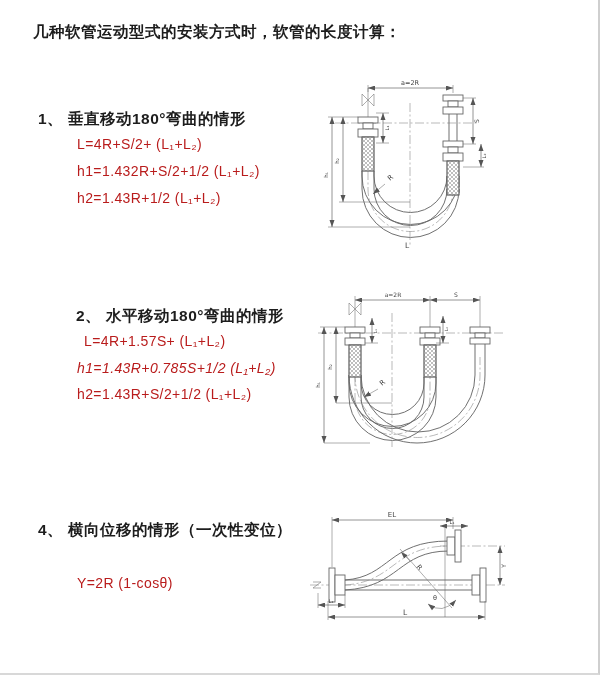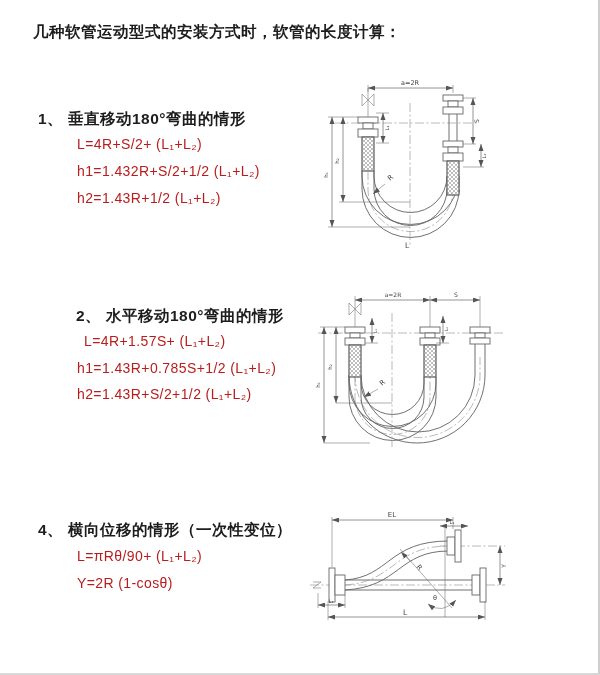--- a/index.html
+++ b/index.html
@@ -128,21 +128,21 @@
     <g>
       <line class="thin" x1="75" y1="109" x2="63" y2="119" marker-end="url(#mE)"></line>
       <text x="80" y="106" font-size="7" transform="rotate(-40 80 106)">R</text>
     </g>
 
     <text x="97" y="173" font-size="7.5" text-anchor="middle">L</text>
   </svg>
 
   <div class="t heading" style="left:38px;top:306px;margin-left:38px;">2、 水平移动180°弯曲的情形</div>
   <div class="t formula" style="left:77px;top:333px;margin-left:7px;">L=4R+1.57S+ (L₁+L₂)</div>
-  <div class="t formula" style="left:77px;top:360px;">h1=1.43R+0.785S+1/2 (L₁+L₂)</div>
+  <div class="t formula" style="left:77px;top:360px;font-style:italic;">h1=1.43R+0.785S+1/2 (L₁+L₂)</div>
   <div class="t formula" style="left:77px;top:386px;">h2=1.43R+S/2+1/2 (L₁+L₂)</div>
 
   <svg style="left:310px;top:285px;" width="290" height="165" viewBox="0 0 290 165">
     <g>
       <path class="wall" d="M39,92 L39,112 A43.5,43.5 0 0 0 126,112 L126,92"></path>
       <path class="wall" d="M51,92 L51,112 A31.5,31.5 0 0 0 114,112 L114,92"></path>
       <path class="cl" d="M45,92 L45,112 A37.5,37.5 0 0 0 120,112 L120,92"></path>
       <path class="wall" d="M39,92 L39,98 A43.5,43.5 0 0 0 126,98 L126,92"></path>
       <path class="wall" d="M51,92 L51,98 A31.5,31.5 0 0 0 114,98 L114,92"></path>
       <path class="wall" d="M39,92 L39,90 A68,68 0 0 0 175,90 L175,72"></path>
@@ -212,21 +212,20 @@
       <text x="10" y="100" font-size="5.5" text-anchor="middle" transform="rotate(-90 10 100)">h₁</text>
     </g>
 
     <g>
       <line class="thin" x1="68" y1="104" x2="54" y2="112" marker-end="url(#mE)"></line>
       <text x="72" y="101" font-size="7" transform="rotate(-40 72 101)">R</text>
     </g>
   </svg>
 
   <div class="t heading" style="left:38px;top:520px;">4、 横向位移的情形（一次性变位）</div>
-  <div class="t formula" style="left:77px;top:548px;">L=πRθ/90+ (L₁+L₂)</div>
   <div class="t formula" style="left:77px;top:575px;">Y=2R (1-cosθ)</div>
 
   <svg style="left:300px;top:505px;" width="300" height="140" viewBox="0 0 300 140">
     <line class="cl" x1="10" y1="80" x2="205" y2="80"></line>
     <line class="cl" x1="140" y1="41" x2="205" y2="41"></line>
     <line class="thin" x1="145" y1="23" x2="145" y2="112"></line>
 
     <g>
       <line class="wall" x1="45" y1="75" x2="174" y2="75"></line>
       <line class="wall" x1="45" y1="85" x2="174" y2="85"></line>

